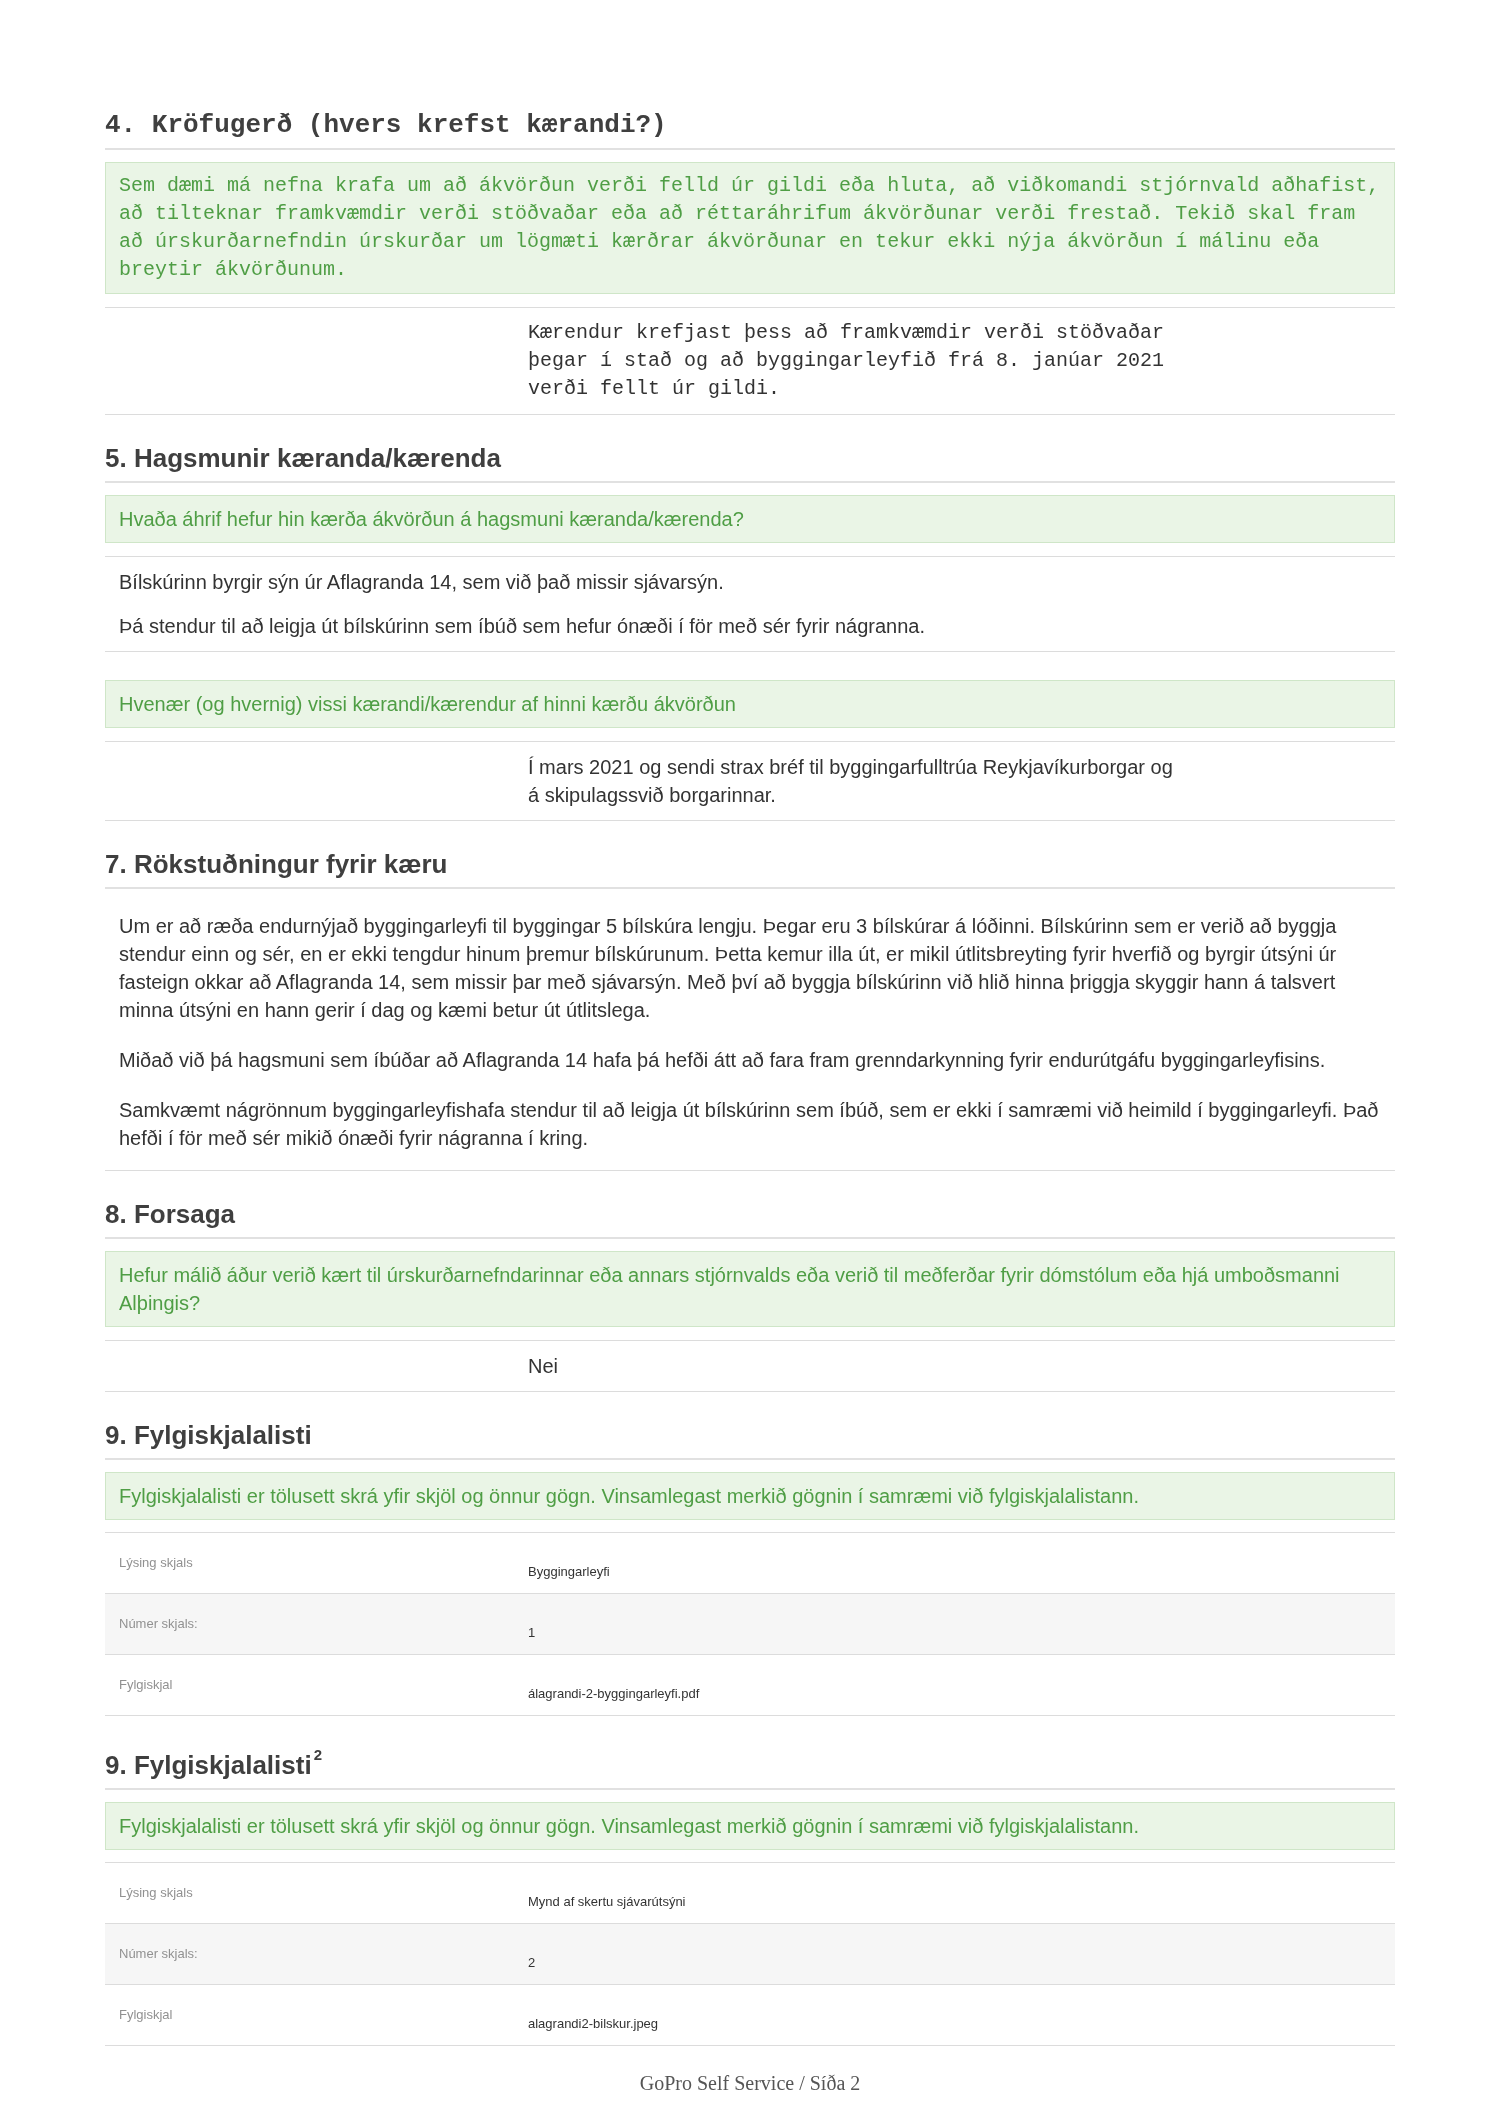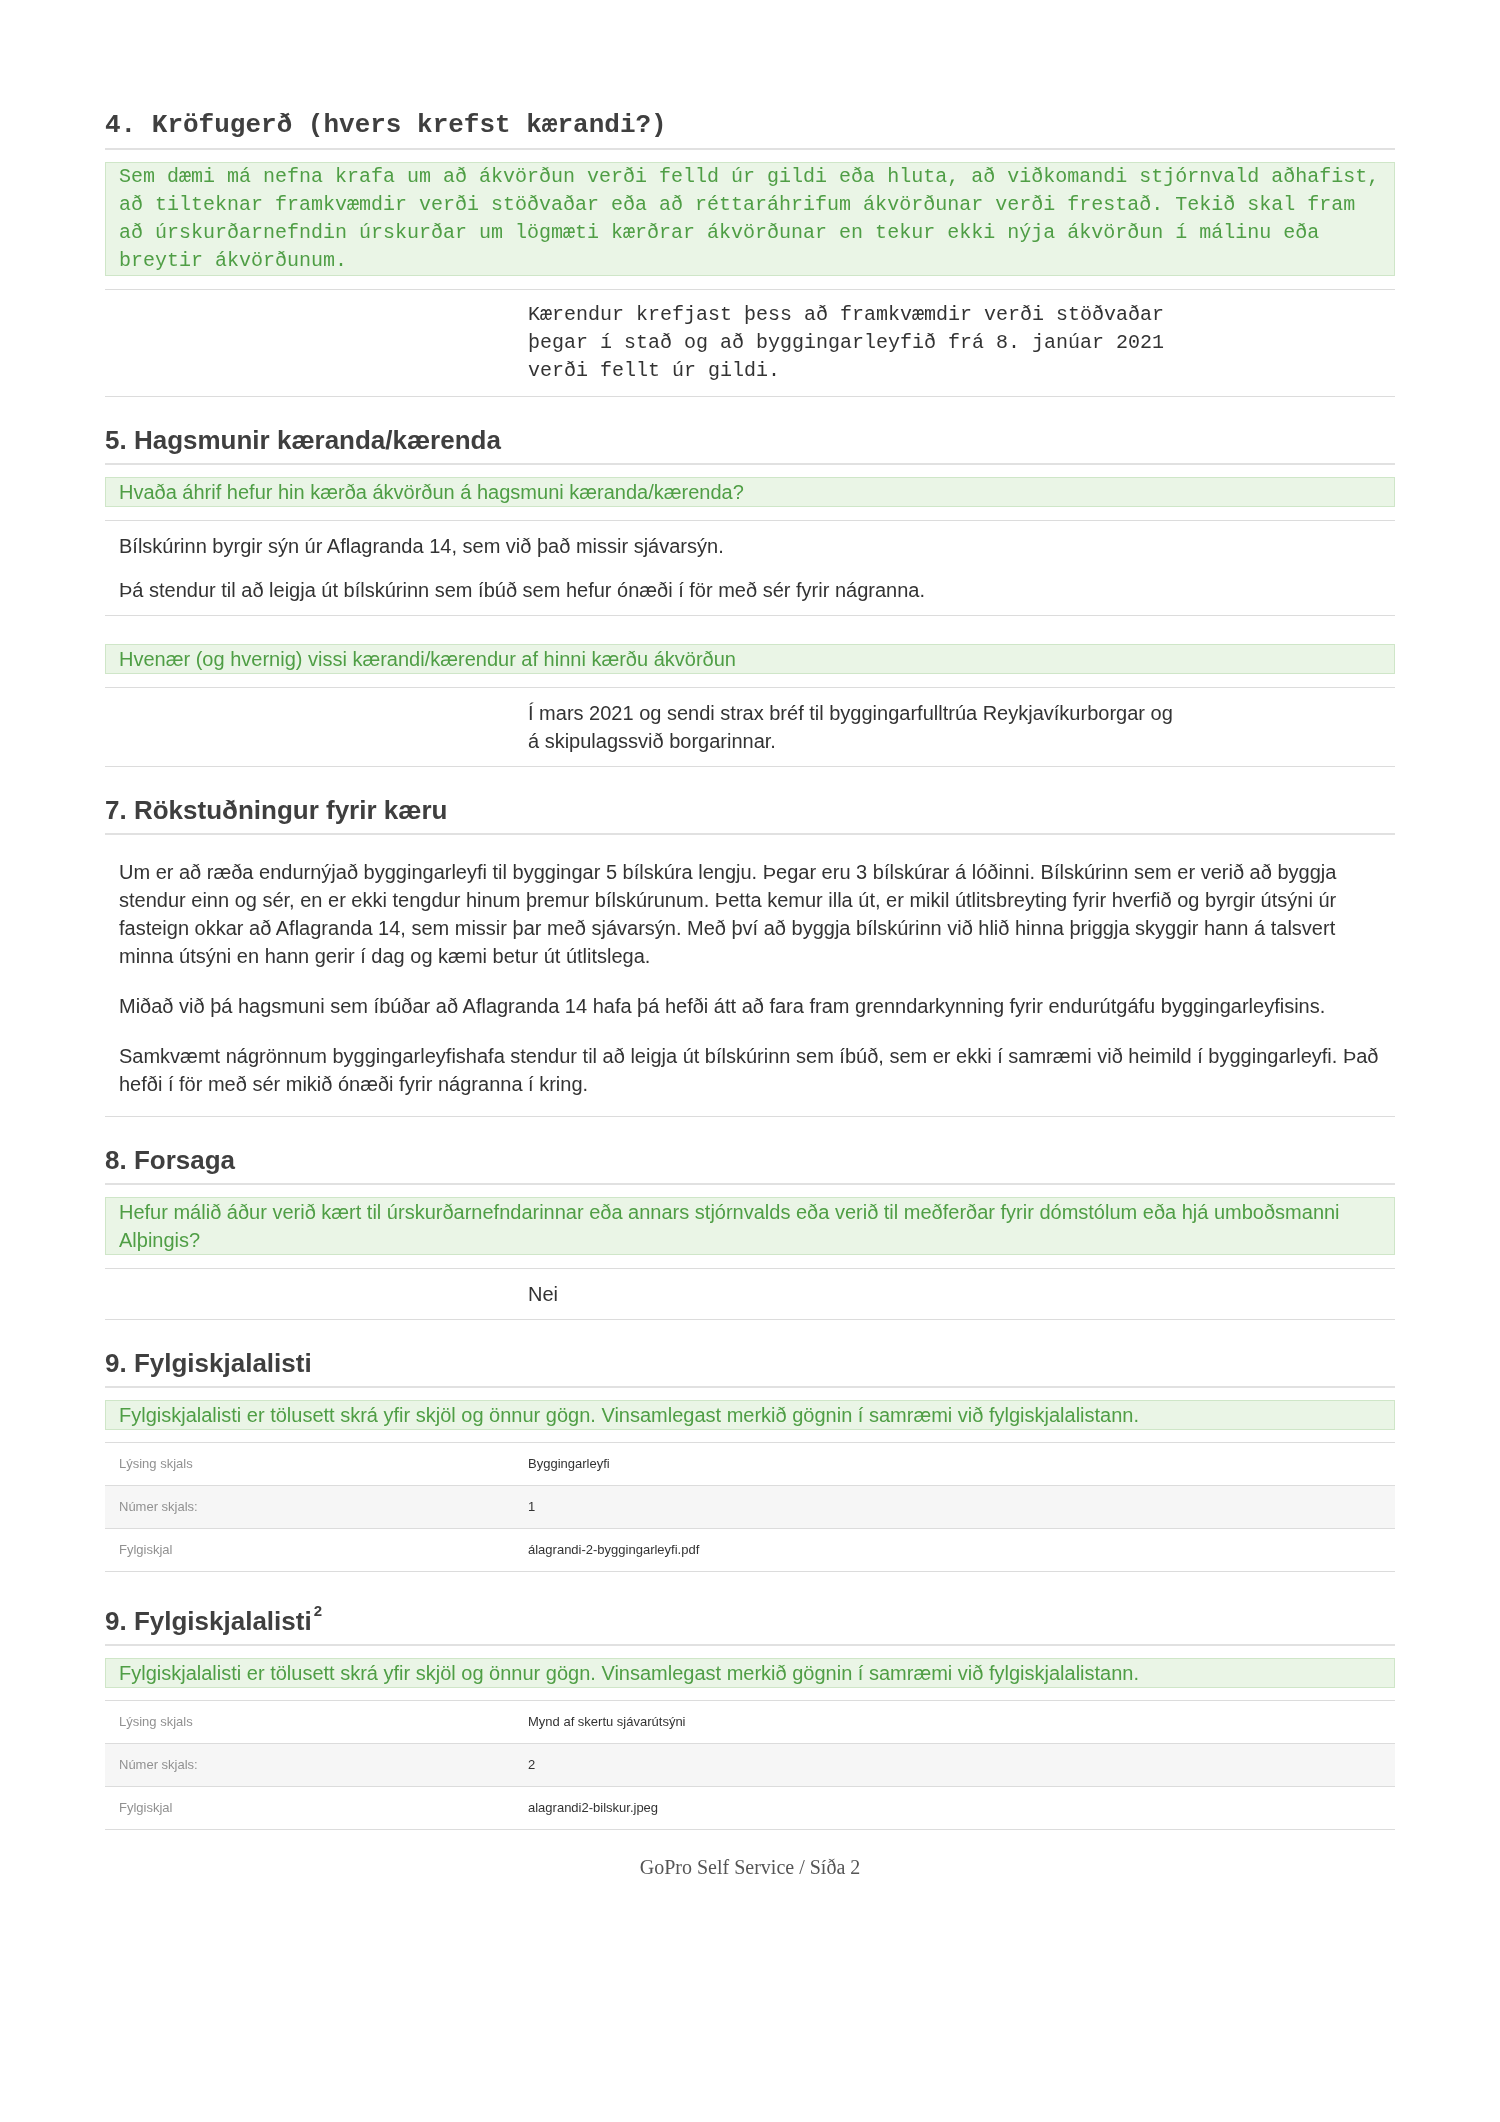--- a/index.html
+++ b/index.html
@@ -31,21 +31,21 @@
     margin-left: 2px;
     font-weight: bold;
   }
   .hint {
     margin-top: 12px;
     background: #eaf5e6;
     border: 1px solid #cfe6c8;
     color: #4f9e45;
     font-size: 20px;
     line-height: 28px;
-    padding: 0 13px;
+    padding: 9px 13px;
   }
   .fields {
     margin-top: 13px;
     border-top: 1px solid #dcdcdc;
     border-bottom: 1px solid #dcdcdc;
     padding: 11px 0;
   }
   .ans {
     margin: 0;
     font-size: 20px;
@@ -66,21 +66,21 @@
   .trow {
     display: flex;
     align-items: center;
     border-bottom: 1px solid #dcdcdc;
     padding: 7px 0;
     font-size: 13px;
     line-height: 28px;
   }
   .trow:nth-child(even) { background: #f6f6f6; }
   .tlabel { flex: 0 0 423px; padding-left: 14px; color: #919191; box-sizing: border-box; }
-  .tvalue { color: #333333; }
+  .tvalue { color: #333333; margin-top: 18px; }
   .footer {
     margin: 26px 0 20px 0;
     width: 100%;
     text-align: center;
     font-family: Liberation Serif, serif;
     font-size: 20px;
     color: #555555;
   }
 </style>
 </head>

